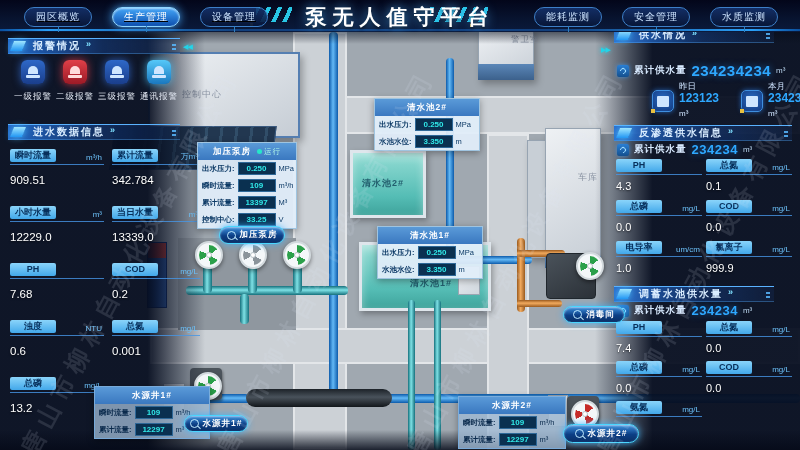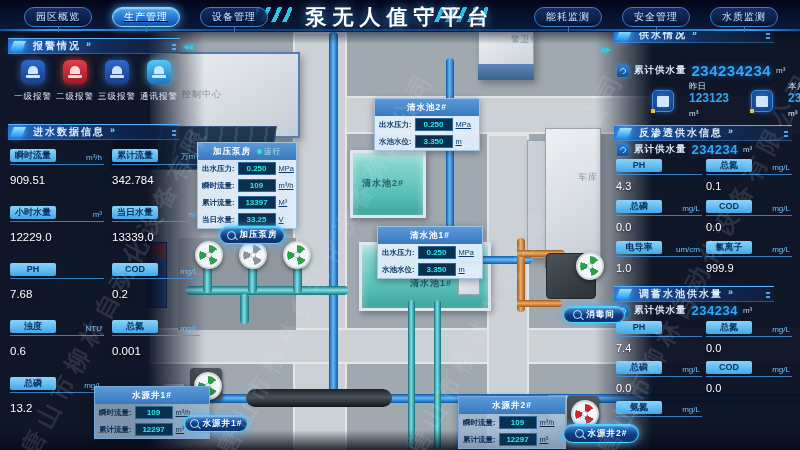--- a/index.html
+++ b/index.html
@@ -117,21 +117,21 @@
   .total-row{position:absolute;z-index:5;display:flex;align-items:center;gap:5px;}
   .t-lbl{color:#d8eaff;font-size:9.5px;font-weight:bold;letter-spacing:1px;}
   .t-val{color:#2ea8ff;font-size:15px;font-weight:bold;letter-spacing:.5px;text-shadow:0 0 7px rgba(40,150,255,.55);}
   .t-val.sm{font-size:13px;}
   .t-unit{color:#bcd8f0;font-size:8px;}
   .meter-icon{width:12px;height:12px;border-radius:2px;position:relative;flex:0 0 auto;
     background:linear-gradient(180deg,#2a7fd4,#14508e);box-shadow:0 0 4px rgba(60,160,255,.7);}
   .meter-icon::after{content:"";position:absolute;inset:3px;border-radius:50%;
     border:1.5px solid #9fdcff;border-bottom-color:transparent;transform:rotate(45deg);box-sizing:border-box;}
   .ym-row{position:absolute;left:652px;top:82px;z-index:5;display:flex;gap:22px;}
-  .ym{display:flex;align-items:center;gap:15px;}
+  .ym{display:flex;align-items:center;gap:5px;}
   .cal-icon{width:20px;height:20px;border-radius:5px;position:relative;flex:0 0 auto;
     background:radial-gradient(circle at 50% 40%,#2a6ac0,#123a80);border:1px solid #3f8fe0;
     box-shadow:0 0 5px rgba(50,140,255,.6);}
   .cal-icon::before{content:"";position:absolute;left:4px;right:4px;top:5px;bottom:4px;background:#cfe6ff;border-radius:1px;}
   .cal-icon::after{content:"";position:absolute;left:-2px;bottom:-2px;width:4px;height:4px;background:#e8c040;}
   .ym-col{display:flex;flex-direction:column;line-height:1.15;}
   .ym-lbl{font-size:8.5px;color:#cfe4ff;}
   .ym-val{font-size:12px;font-weight:bold;color:#2ea8ff;}
   .ym-unit{font-size:8px;color:#cfe4ff;font-weight:normal;}
 
@@ -139,21 +139,21 @@
   .card{position:absolute;z-index:6;background:rgba(224,237,249,.94);border:1px solid #9fc4e0;
     box-shadow:0 2px 7px rgba(0,0,0,.35);}
   .card-title{background:linear-gradient(180deg,#5a9ad8,#3a78c0);color:#fff;font-size:8.5px;font-weight:bold;
     letter-spacing:1px;display:flex;align-items:center;justify-content:center;gap:6px;padding:2.5px 0;}
   .status{display:flex;align-items:center;gap:2px;color:#aef4e8;font-size:7.5px;font-weight:normal;}
   .dot{width:5px;height:5px;border-radius:50%;background:#25e8c8;display:inline-block;}
   .crow{display:flex;align-items:center;gap:3px;padding:2px 4px;}
   .clbl{color:#0d3a66;font-size:7.5px;font-weight:bold;white-space:nowrap;}
   .cbox{flex:0 0 36px;text-align:center;background:#0a3050;color:#30e8e8;font-size:8px;font-weight:bold;
     border:1px solid #2e6898;padding:1px 0;}
-  .cunit{color:#0d3a66;font-size:7.5px;text-decoration:underline;}
+  .cunit{color:#0d3a66;font-size:7.5px;}
   .card.trans{background:rgba(158,184,212,.78);border-color:rgba(120,172,222,.9);}
   .card.trans .clbl,.card.trans .cunit{color:#0a2a4c;}
 
   
   .scene-btn{position:absolute;z-index:7;display:flex;align-items:center;justify-content:center;gap:4px;
     border-radius:12px;border:1px solid #49d6ff;cursor:pointer;
     background:linear-gradient(180deg,#3f93e0 0%,#0c3f86 55%,#0a2f66 100%);
     color:#fff;font-size:8.5px;font-weight:bold;letter-spacing:1px;
     box-shadow:0 0 7px rgba(60,180,255,.85),inset 0 1px 2px rgba(255,255,255,.5);}
   .mag{width:7px;height:7px;border:1.4px solid #bfeaff;border-radius:50%;position:relative;flex:0 0 auto;}
@@ -547,21 +547,21 @@
           <span class="cunit">m³/h</span>
         </div>
 
         <div class="crow">
           <span class="clbl">累计流量:</span>
           <span class="cbox">13397</span>
           <span class="cunit">M³</span>
         </div>
 
         <div class="crow">
-          <span class="clbl">当日水量:</span>
+          <span class="clbl">控制中心:</span>
           <span class="cbox">33.25</span>
           <span class="cunit">V</span>
         </div>
       </div>
   </div>
 
   <div class="card" style="left:374px;top:98px;width:104px;">
     <div class="card-title">清水池2#</div>
     <div>
 

